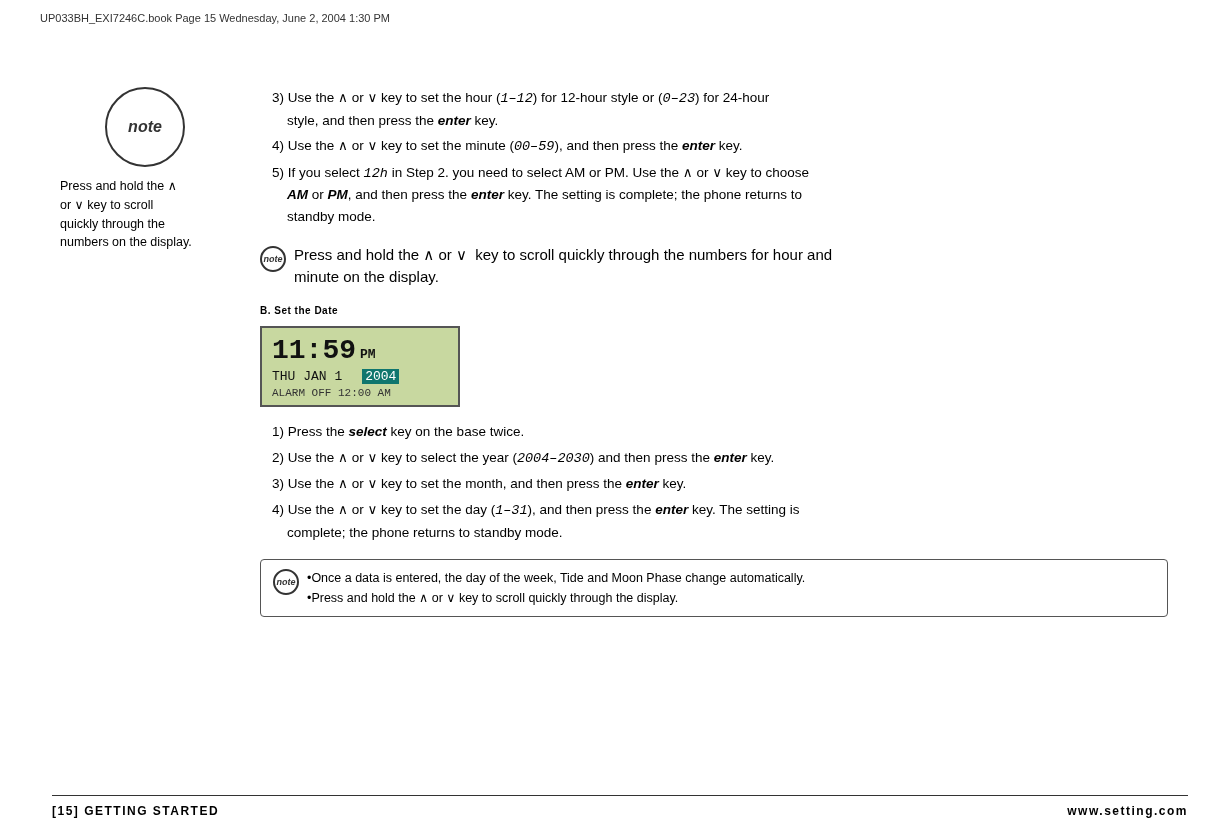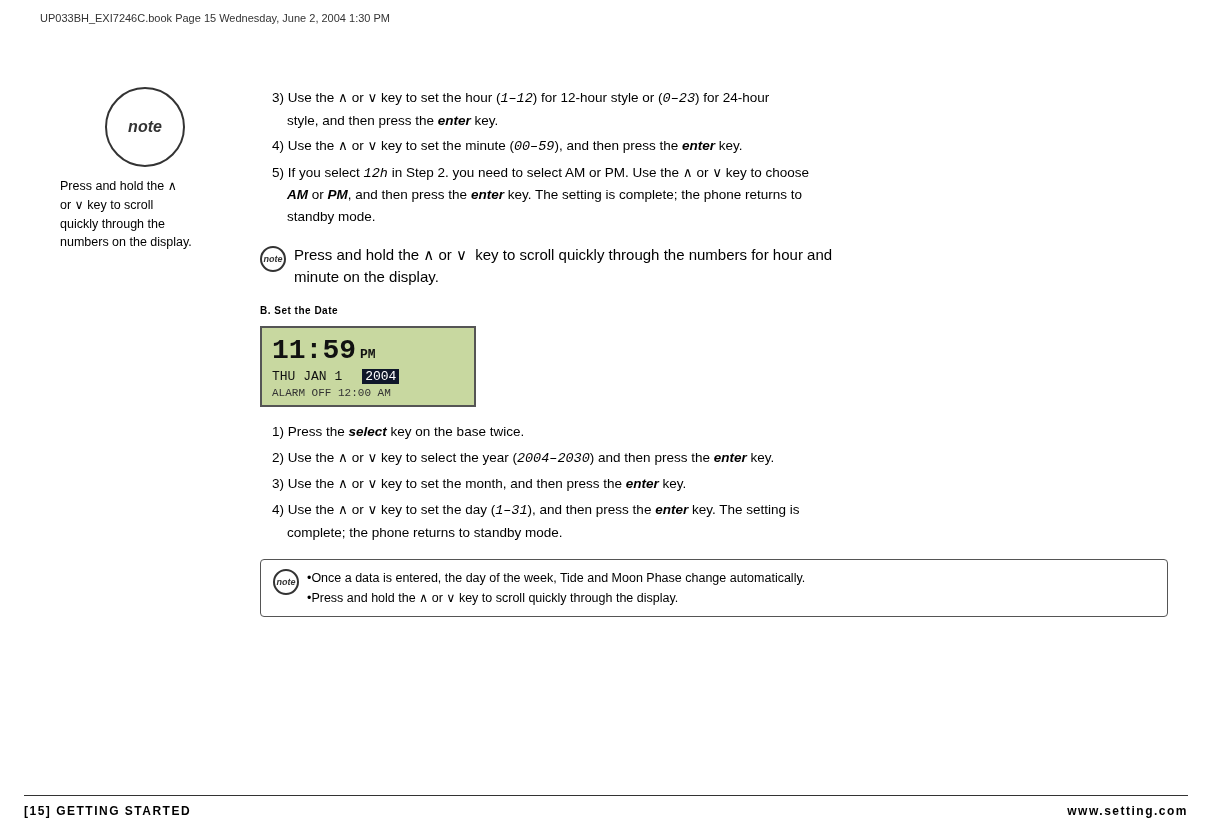--- a/index.html
+++ b/index.html
@@ -159,21 +159,21 @@
       font-size: 10px;
       font-weight: bold;
       margin: 16px 0 10px 0;
       letter-spacing: 0.5px;
     }
 
     
     .display-box {
       border: 2px solid #555;
       background: #c8d8a0;
-      width: 216px;
+      width: 200px;
       padding: 6px 10px;
       margin: 8px 0 14px 0;
       font-family: 'Courier New', monospace;
     }
 
     .display-time {
       font-size: 28px;
       font-weight: bold;
       color: #111;
       display: flex;
@@ -191,21 +191,21 @@
     .display-date-row {
       font-size: 13px;
       color: #111;
       display: flex;
       gap: 20px;
       align-items: center;
       margin-top: 2px;
     }
 
     .display-date-highlight {
-      background: #0f172a;
+      background: #0f766e;
       color: #ffffff;
       padding: 0 3px;
     }
 
     .display-alarm {
       font-size: 11px;
       color: #333;
       margin-top: 3px;
     }
 
@@ -216,21 +216,21 @@
     }
 
     
     .arrow-up::before { content: '∧'; }
     .arrow-down::before { content: '∨'; }
 
     
     .page-footer {
       position: absolute;
       bottom: 20px;
-      left: 24px;
+      left: 52px;
       right: 40px;
       display: flex;
       justify-content: space-between;
       align-items: center;
       font-size: 12px;
       letter-spacing: 1.5px;
       font-weight: bold;
       border-top: 1.5px solid #333;
       padding-top: 8px;
     }

